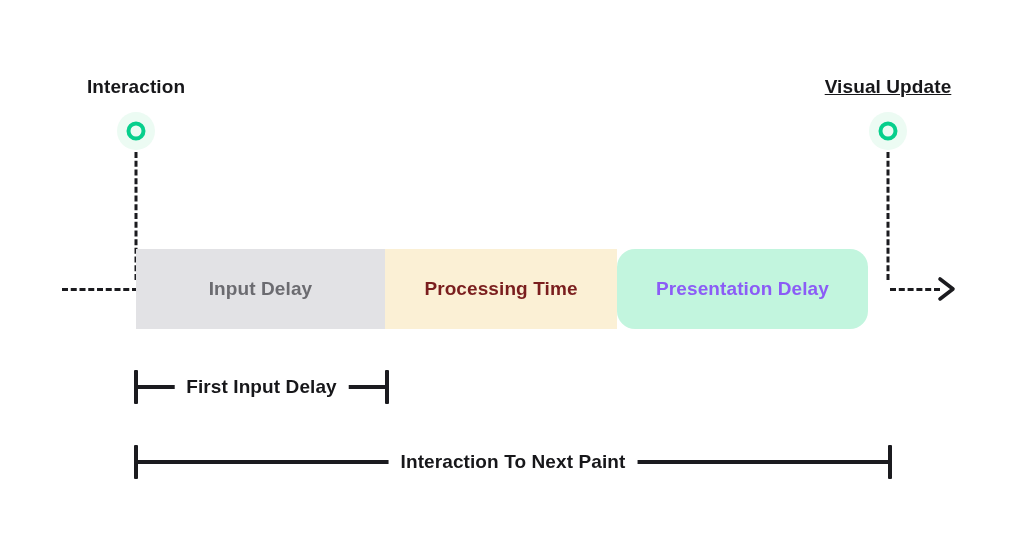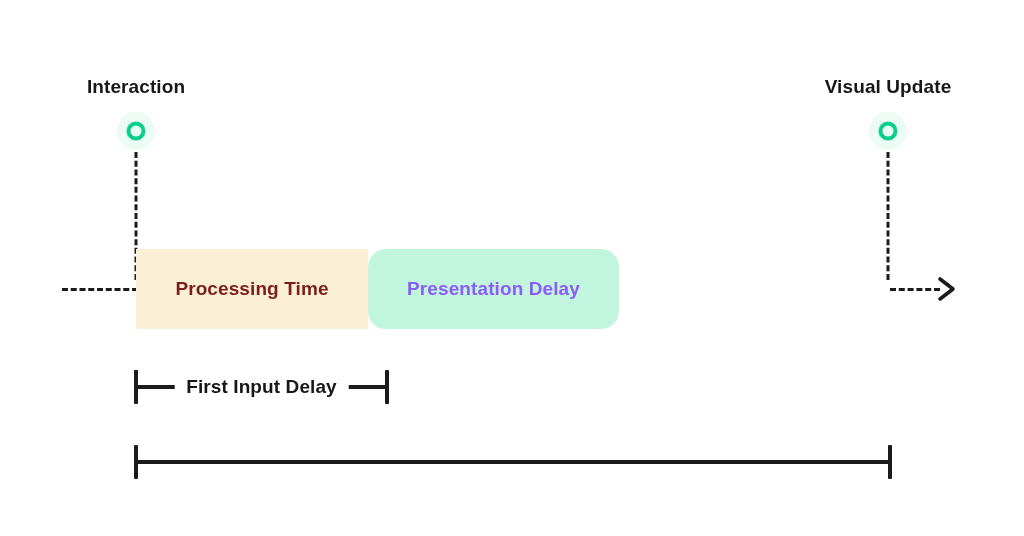--- a/index.html
+++ b/index.html
@@ -129,30 +129,33 @@
 <div id="stage">
 
   <div class="endpoint">
     <div class="endpoint-label" style="left:136px; top:76px;">Interaction</div>
     <div class="marker-halo" style="left:136px; top:131px;"></div>
     <div class="marker-ring" style="left:136px; top:131px;"></div>
     <div class="drop-line" style="left:136px; top:152px; height:128px;"></div>
   </div>
 
   <div class="endpoint">
-    <div class="endpoint-label" style="left:888px; top:76px;">Visual Update</div>
+    <div class="endpoint-label" style="left:888px; top:76px;text-decoration:underline;">Visual Update</div>
     <div class="marker-halo" style="left:888px; top:131px;"></div>
     <div class="marker-ring" style="left:888px; top:131px;"></div>
     <div class="drop-line" style="left:888px; top:152px; height:128px;"></div>
   </div>
 
   <div class="flow-dash" style="left:62px; top:288px; width:76px;"></div>
 
   <div class="timeline-bar" style="left:136px; top:249px; width:752px; height:80px;">
 
+    <div class="segment" style="width:249px; background:#e2e2e5; color:#6b6b70;">
+      <span>Input Delay</span>
+    </div>
 
     <div class="segment" style="width:232px; background:#fbf0d5; color:#7a1e1e;">
       <span>Processing Time</span>
     </div>
 
     <div class="segment" style="width:251px; background:#c2f5de; color:#8b5cf6;border-radius:18px;">
       <span>Presentation Delay</span>
     </div>
   </div>
 
@@ -167,15 +170,16 @@
     <div class="bracket-cap left"></div>
     <div class="bracket-rule" style="left:2px; right:2px;"></div>
     <div class="bracket-cap right"></div>
     <div class="bracket-label">First Input Delay</div>
   </div>
 
   <div class="bracket" style="left:134px; top:429px; width:758px;">
     <div class="bracket-cap left"></div>
     <div class="bracket-rule" style="left:2px; right:2px;"></div>
     <div class="bracket-cap right"></div>
+    <div class="bracket-label">Interaction To Next Paint</div>
   </div>
 
 </div>
 
 </body></html>

